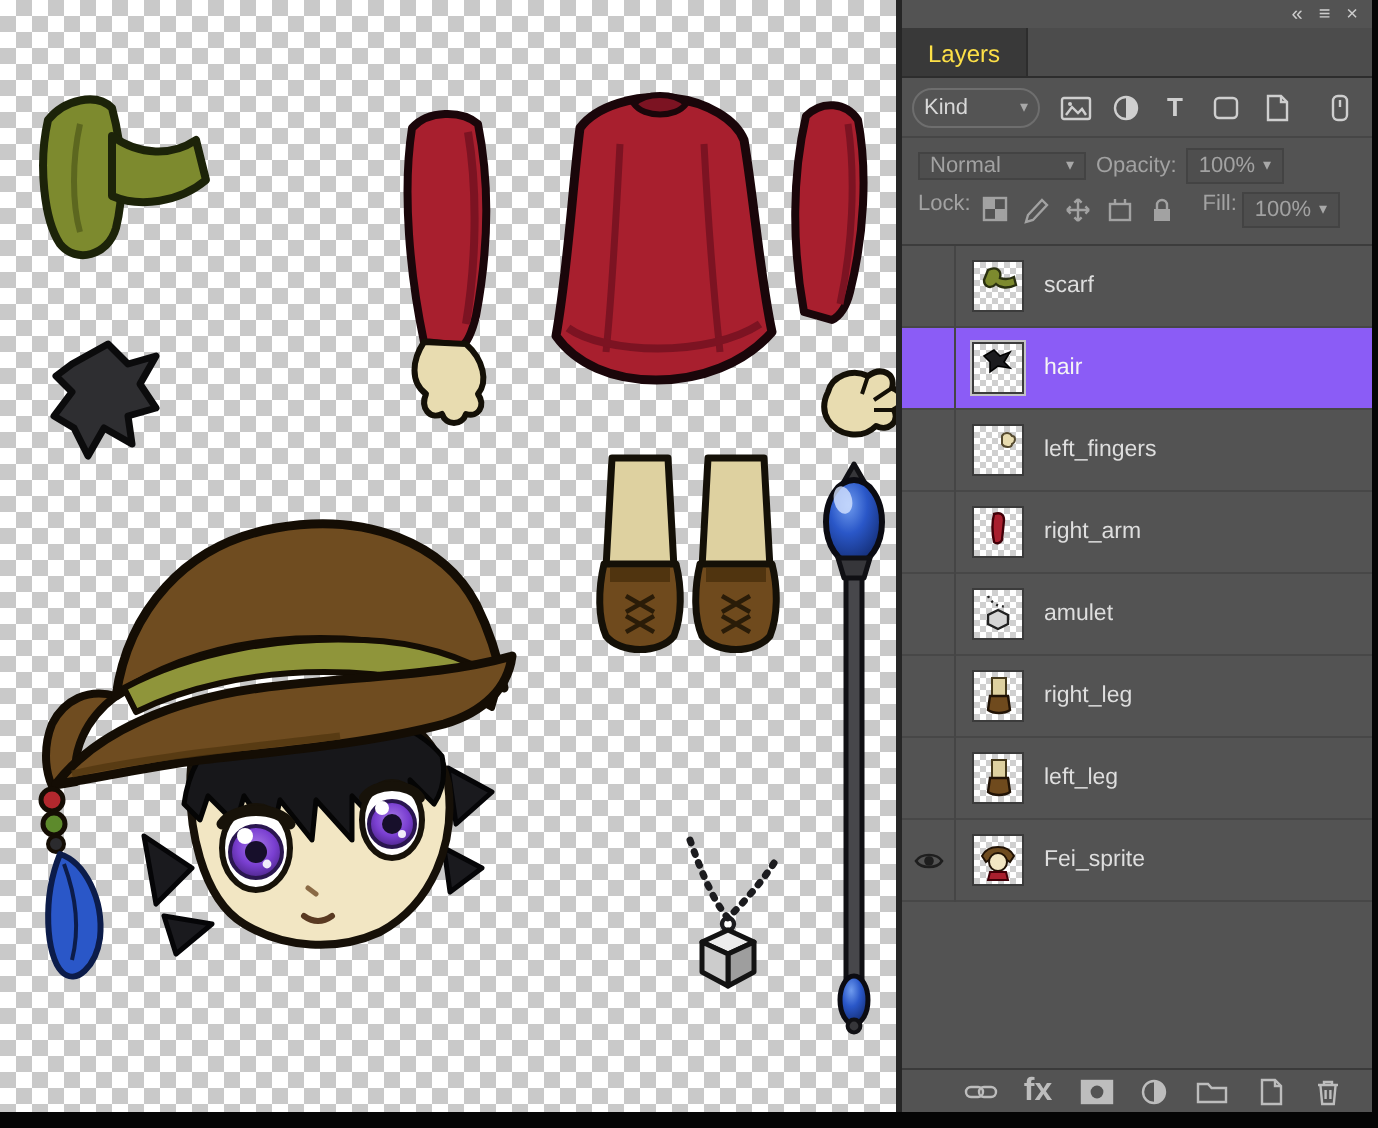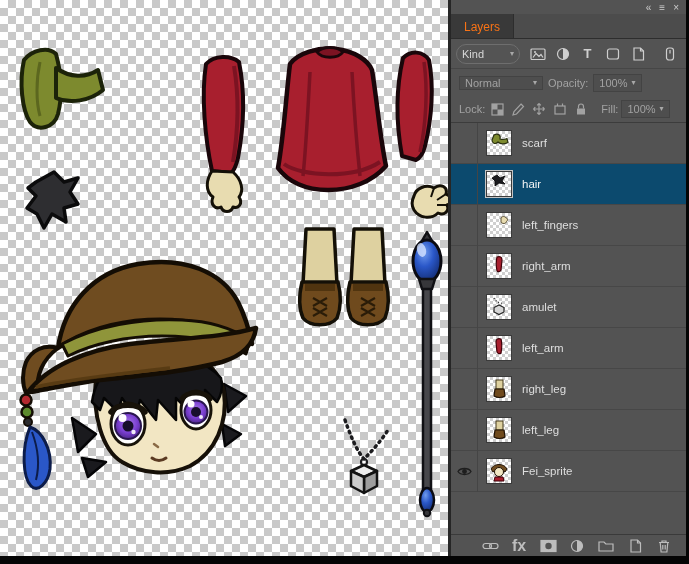--- a/index.html
+++ b/index.html
@@ -24,21 +24,21 @@
   
   .panel { position:absolute; left:451px; top:0; width:235px; height:556px;
     background:#535353; display:flex; flex-direction:column; }
 
   .panel-chrome { height:14px; display:flex; justify-content:flex-end; align-items:center;
     gap:8px; padding:2px 7px 0; color:#cdcdcd; font-size:10px; line-height:10px; }
   .chrome-btn { cursor:default; }
 
   .tab-strip { height:25px; background:#4c4c4c; display:flex; align-items:stretch;
     border-bottom:1px solid #2d2d2d; }
-  .tab { background:#393939; color:#f97316; font-size:12px; padding:6px 13px 0;
+  .tab { background:#393939; color:#fde047; font-size:12px; padding:6px 13px 0;
     border-right:1px solid #2d2d2d; }
   .tab-rest { flex:1; }
 
   .filter-row { height:30px; display:flex; align-items:center; gap:2px; padding:0 5px;
     border-bottom:1px solid #464646; }
   .kind-select { width:64px; height:20px; background:#545454; border:1px solid #6e6e6e;
     border-radius:10px; color:#d8d8d8; font-size:11px; display:flex; align-items:center;
     justify-content:space-between; padding:0 5px; margin-right:4px; }
   .filter-btn { width:23px; height:20px; display:flex; align-items:center; justify-content:center; }
   .filter-btn svg { stroke:#cfcfcf; fill:none; stroke-width:1.2; }
@@ -47,29 +47,29 @@
 
   .blend-row { height:27px; display:flex; align-items:center; gap:5px; padding:0 8px; }
   .mode-select { width:84px; height:14px; background:#4e4e4e; border:1px solid #434343;
     color:#a2a2a2; font-size:11px; display:flex; align-items:center; justify-content:space-between;
     padding:0 5px; }
   .dim-label { color:#a2a2a2; font-size:11px; white-space:nowrap; }
   .value-box { height:18px; background:#4e4e4e; border:1px solid #434343; color:#a2a2a2;
     font-size:11px; display:flex; align-items:center; gap:4px; padding:0 5px; }
   .chev { font-size:8px; color:#a8a8a8; line-height:8px; }
 
-  .lock-row { height:27px; display:flex; align-items:center; gap:3px; padding:0 8px;
+  .lock-row { height:27px; display:flex; align-items:flex-start; gap:3px; padding:0 8px;
     border-bottom:1px solid #3c3c3c; }
   .lock-btn { width:18px; height:17px; display:flex; align-items:center; justify-content:center; }
   .lock-btn svg { stroke:#a2a2a2; fill:none; stroke-width:1.2; }
   .fill-label { margin-left:8px; }
 
   .layers-list { flex:1; overflow:hidden; background:#535353; }
   .layer-row { height:41px; display:flex; align-items:center; border-bottom:1px solid #474747; }
-  .layer-row.selected { background:#0c4a6e; }
+  .layer-row.selected { background:#8b5cf6; }
   .eye-well { width:27px; height:41px; border-right:1px solid #454545;
     display:flex; align-items:center; justify-content:center; flex:0 0 27px; }
   .thumb { width:26px; height:26px; margin:0 10px 0 8px; flex:0 0 26px;
     border:1px solid #3b3b3b; position:relative;
     background-color:#ffffff;
     background-image:
       linear-gradient(45deg,#cfcfcf 25%,transparent 25%,transparent 75%,#cfcfcf 75%),
       linear-gradient(45deg,#cfcfcf 25%,transparent 25%,transparent 75%,#cfcfcf 75%);
     background-size:6px 6px; background-position:0 0,3px 3px; }
   .layer-row.selected .thumb { outline:1px solid #c4c4c4; }
@@ -352,29 +352,20 @@
               <path d="M7,3 C9,7 13,9 17,8" fill="none" stroke="#222" stroke-width="1.2" stroke-dasharray="1 2"></path>
               <path d="M12,10 L17,12.5 L17,17 L12,19.5 L7,17 L7,12.5 Z" fill="#d6d6d6" stroke="#222" stroke-width="1.2"></path>
             </svg>
           </div>
           <div class="layer-label">amulet</div>
         </div>
         <div class="layer-row">
           <div class="eye-well"></div>
           <div class="thumb">
             <svg viewBox="0 0 24 24" width="24" height="24">
-              <path d="M14,3 C11,2 9,3 9,6 L10,16 C11,18 13,18 14,17 C15,12 15,7 14,3 Z" fill="#a81f2e" stroke="#400008" stroke-width="1.2"></path>
-            </svg>
-          </div>
-          <div class="layer-label">left_arm</div>
-        </div>
-        <div class="layer-row">
-          <div class="eye-well"></div>
-          <div class="thumb">
-            <svg viewBox="0 0 24 24" width="24" height="24">
               <rect x="9" y="3" width="7" height="9" fill="#ded1a0" stroke="#44381a" stroke-width="1"></rect>
               <path d="M8,12 L17,12 L18,19 C15,21 10,21 7,19 Z" fill="#6f4a1d" stroke="#201205" stroke-width="1.2"></path>
             </svg>
           </div>
           <div class="layer-label">right_leg</div>
         </div>
         <div class="layer-row">
           <div class="eye-well"></div>
           <div class="thumb">
             <svg viewBox="0 0 24 24" width="24" height="24">

